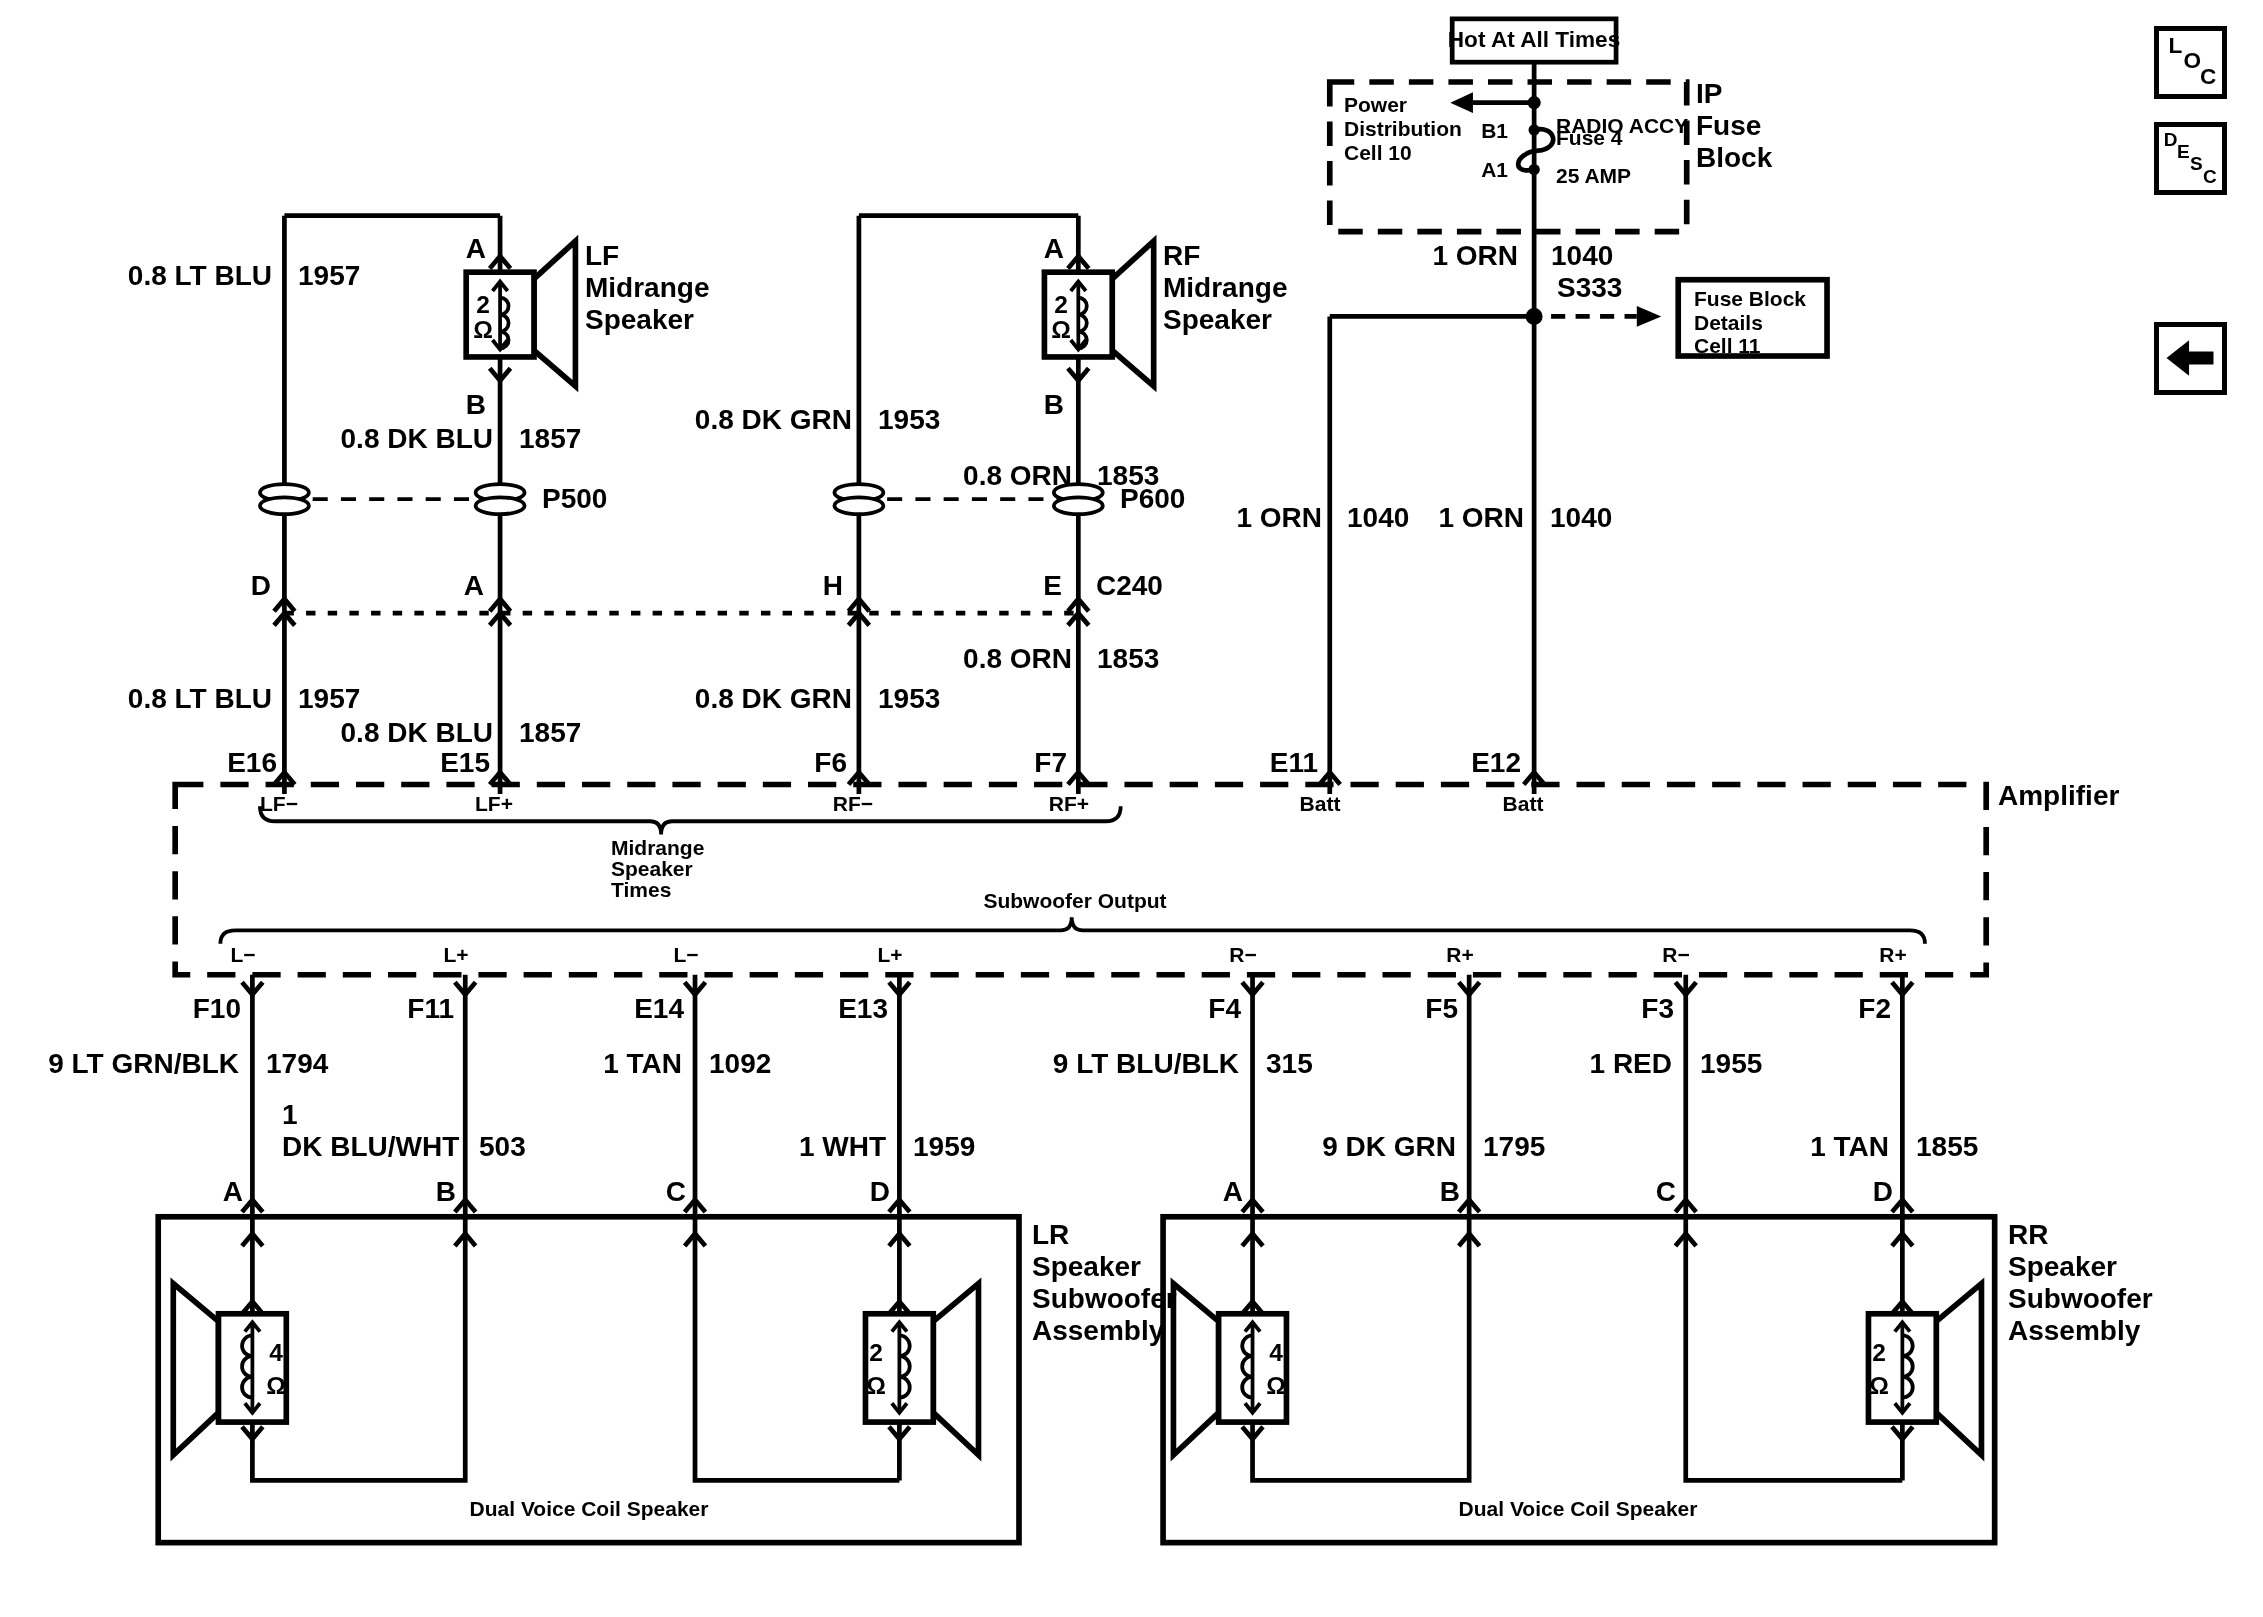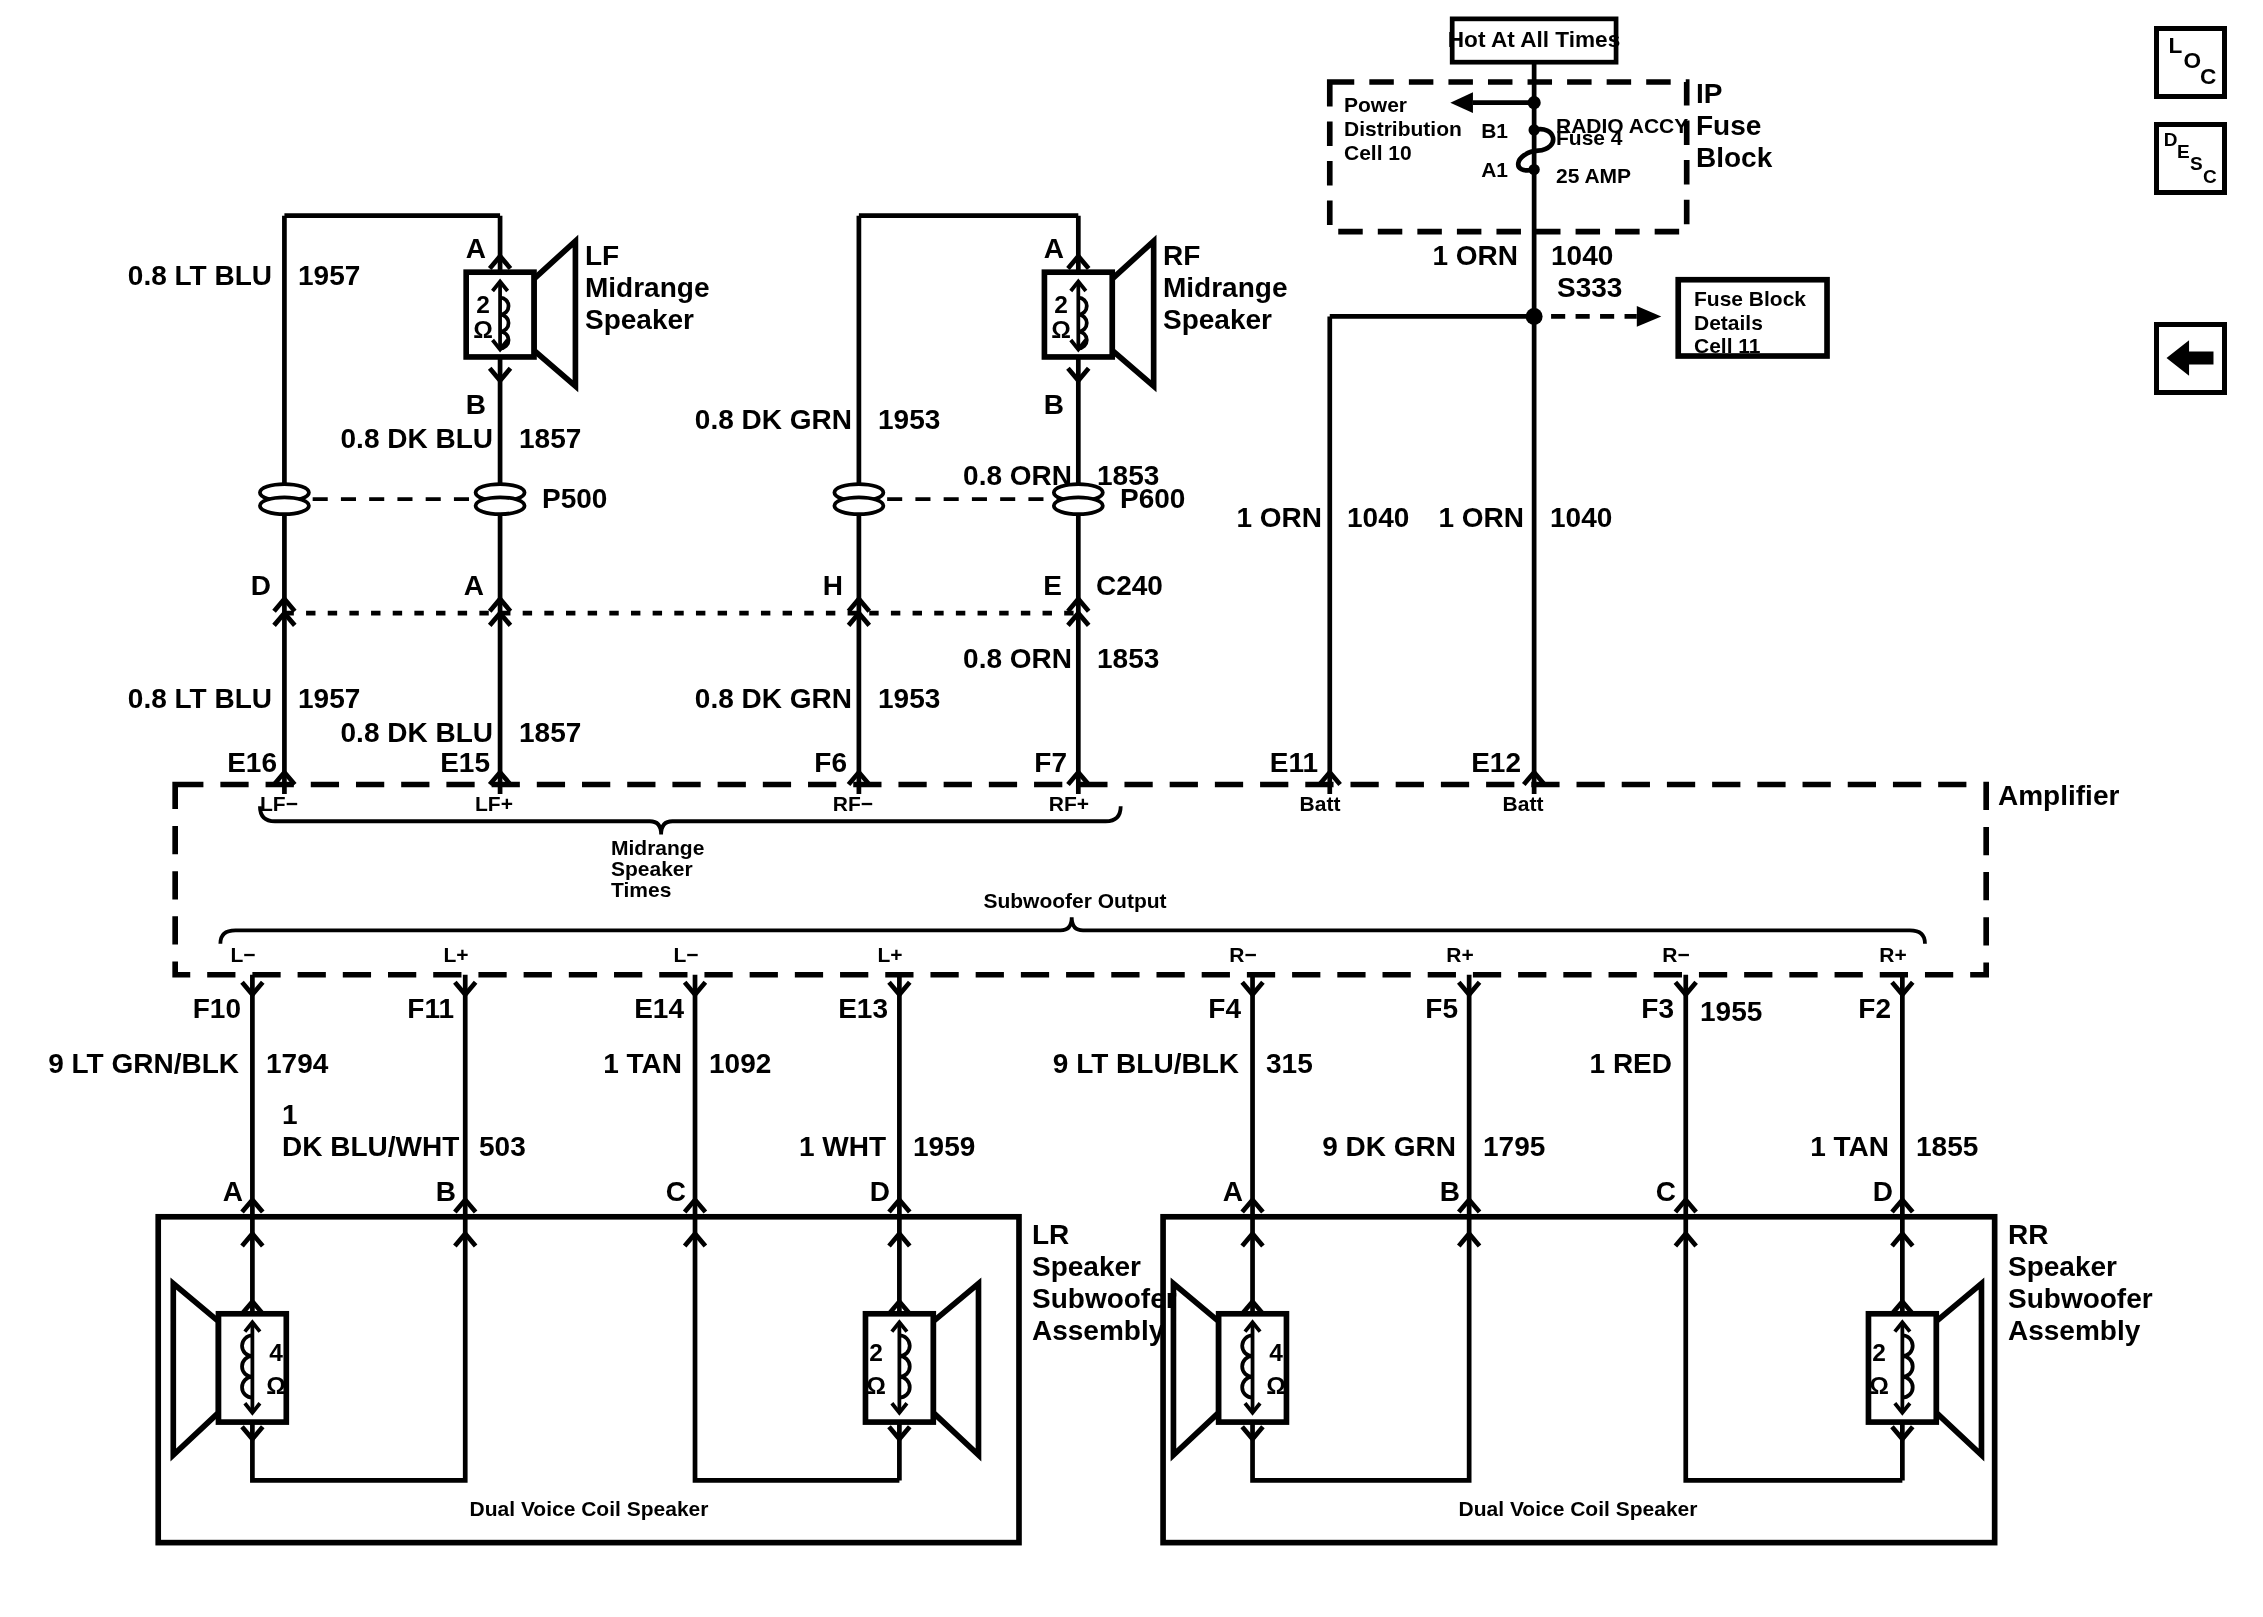--- a/index.html
+++ b/index.html
@@ -272,21 +272,21 @@
   <div class="t l f30" style="left:479px;top:1147px">503</div>
   <div class="t r f30" style="left:682px;top:1064px">1 TAN</div>
   <div class="t l f30" style="left:709px;top:1064px">1092</div>
   <div class="t r f30" style="left:886px;top:1147px">1 WHT</div>
   <div class="t l f30" style="left:913px;top:1147px">1959</div>
   <div class="t r f30" style="left:1239px;top:1064px">9 LT BLU/BLK</div>
   <div class="t l f30" style="left:1266px;top:1064px">315</div>
   <div class="t r f30" style="left:1456px;top:1147px">9 DK GRN</div>
   <div class="t l f30" style="left:1483px;top:1147px">1795</div>
   <div class="t r f30" style="left:1672px;top:1064px">1 RED</div>
-  <div class="t l f30" style="left:1700px;top:1012px">1955</div>
+  <div class="t l f30" style="left:1700px;top:1064px">1955</div>
   <div class="t r f30" style="left:1889px;top:1147px">1 TAN</div>
   <div class="t l f30" style="left:1916px;top:1147px">1855</div>
 
   <div>
     <div class="t r f30" style="left:243px;top:1192px">A</div>
     <div class="t r f30" style="left:456px;top:1192px">B</div>
     <div class="t r f30" style="left:686px;top:1192px">C</div>
     <div class="t r f30" style="left:890px;top:1192px">D</div>
     <div class="t l f30" style="left:1032px;top:1235px">LR</div>
     <div class="t l f30" style="left:1032px;top:1267px">Speaker</div>

